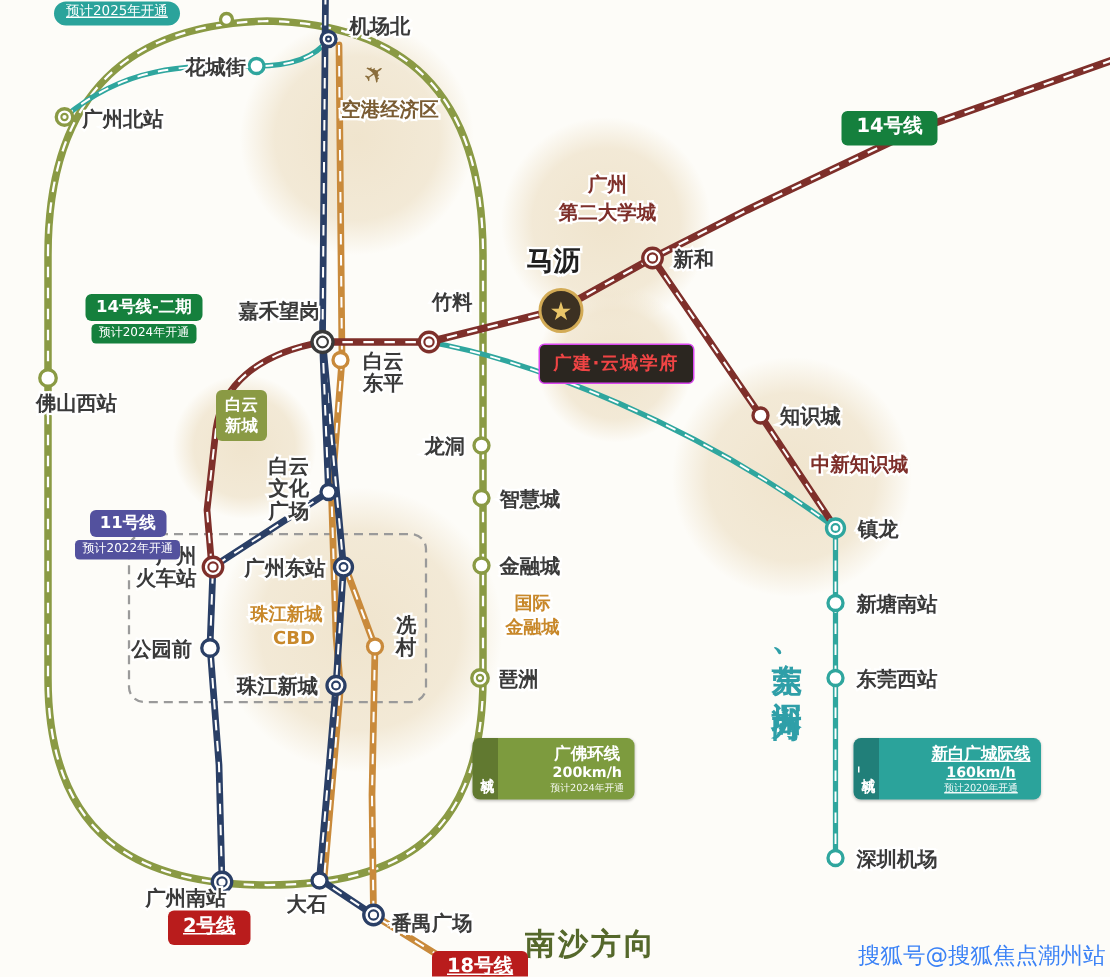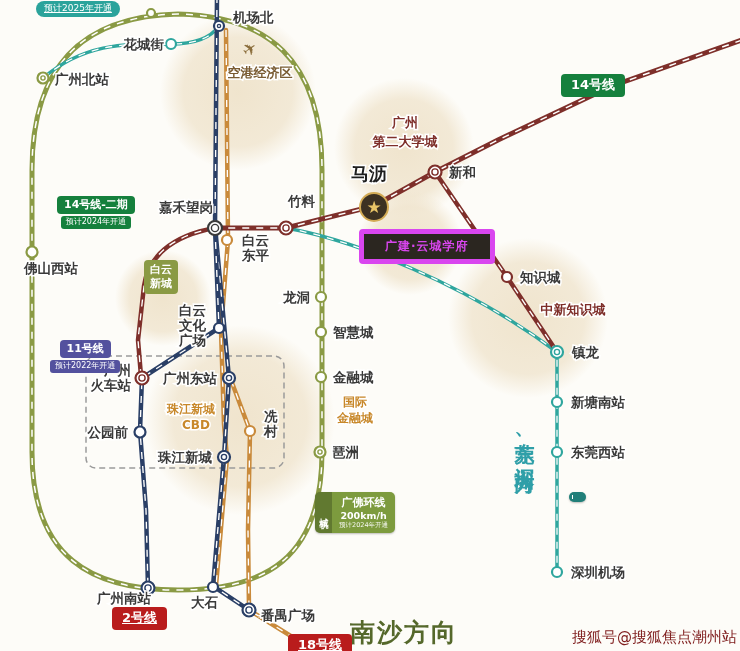--- a/index.html
+++ b/index.html
@@ -24,31 +24,31 @@
   .lg{font-size:13px;padding:3px 10px;}
   .sm{font-size:8px;padding:1px 5px;border-radius:3px;margin-top:2px;font-weight:400;}
   .pill{border-radius:9px;font-size:9px;padding:2px 8px;font-weight:400;}
   .badge-stack{position:absolute;display:flex;flex-direction:column;align-items:center;z-index:5;}
   .badge-stack .badge{position:static;}
   .two-line{text-align:center;font-size:11px;line-height:1.25;padding:3px 6px;}
   .two-line div{white-space:nowrap;}
   .railcard{position:absolute;display:flex;border-radius:5px;overflow:hidden;color:#fff;z-index:5;box-shadow:0 1px 2px rgba(0,0,0,.25);}
   .greenbg{background:#7d9b3e;}
   .railtab{writing-mode:vertical-rl;font-size:9px;font-weight:700;display:flex;align-items:center;justify-content:center;background:rgba(0,0,0,.22);padding:3px 2px;letter-spacing:2px;}
-  .railbody{padding:3px 7px;text-align:center;}
+  .railbody{padding:3px 7px;text-align:center;margin-left:28px;}
   .rb1{font-size:11px;font-weight:700;white-space:nowrap;}
   .rb2{font-size:9.5px;font-weight:700;}
   .rb3{font-size:6.5px;opacity:.92;white-space:nowrap;}
   .estate{
-    position:absolute;background:#2b2620;color:#d946ef;border:5px solid #d946ef;
-    font-size:12px;font-weight:700;padding:4px 21px;border-radius:4px;letter-spacing:1px;z-index:5;white-space:nowrap;
+    position:absolute;background:#2b2620;color:#ef4444;border:1px solid #d946ef;
+    font-size:12px;font-weight:700;padding:4px 9px;border-radius:4px;letter-spacing:1px;z-index:5;white-space:nowrap;
   }
   .dir-vert{position:absolute;writing-mode:vertical-rl;font-size:20px;font-weight:700;color:#2f9fa8;letter-spacing:2px;z-index:4;}
-  .dir-horiz{position:absolute;font-size:25px;font-weight:700;color:#55682b;letter-spacing:2px;z-index:4;white-space:nowrap;}
-  .watermark{position:absolute;right:3px;bottom:4px;font-size:15px;color:#7f1d1d;z-index:6;white-space:nowrap;}
+  .dir-horiz{position:absolute;font-size:20px;font-weight:700;color:#55682b;letter-spacing:2px;z-index:4;white-space:nowrap;}
+  .watermark{position:absolute;right:3px;bottom:4px;font-size:15px;color:#3b82f6;z-index:6;white-space:nowrap;}
 </style>
 </head>
 <body>
 
 <div class="stage">
 
   <svg id="map-svg" width="740" height="651" viewBox="0 0 740 651">
     <defs>
       <radialGradient id="blobGrad">
         <stop offset="0%" stop-color="#efe3cb" stop-opacity="0.95"></stop>
@@ -254,20 +254,25 @@
     <div class="railtab">城轨</div>
     <div class="railbody">
       <div class="rb1">广佛环线</div>
       <div class="rb2">200km/h</div>
       <div class="rb3">预计2024年开通</div>
     </div>
   </div>
 
   <div class="railcard tealbg" style="left:569px;top:492px">
     <div class="railtab">城轨</div>
+    <div class="railbody">
+      <div class="rb1">新白广城际线</div>
+      <div class="rb2">160km/h</div>
+      <div class="rb3">预计2020年开通</div>
+    </div>
   </div>
 
   <div class="estate" style="left:359px;top:229px">广建·云城学府</div>
 
   <div class="dir-vert" style="left:512px;top:426px">东莞、深圳方向</div>
   <div class="dir-horiz" style="left:350px;top:616px">南沙方向</div>
 
   <div class="watermark">搜狐号@搜狐焦点潮州站</div>
 
 </div>

